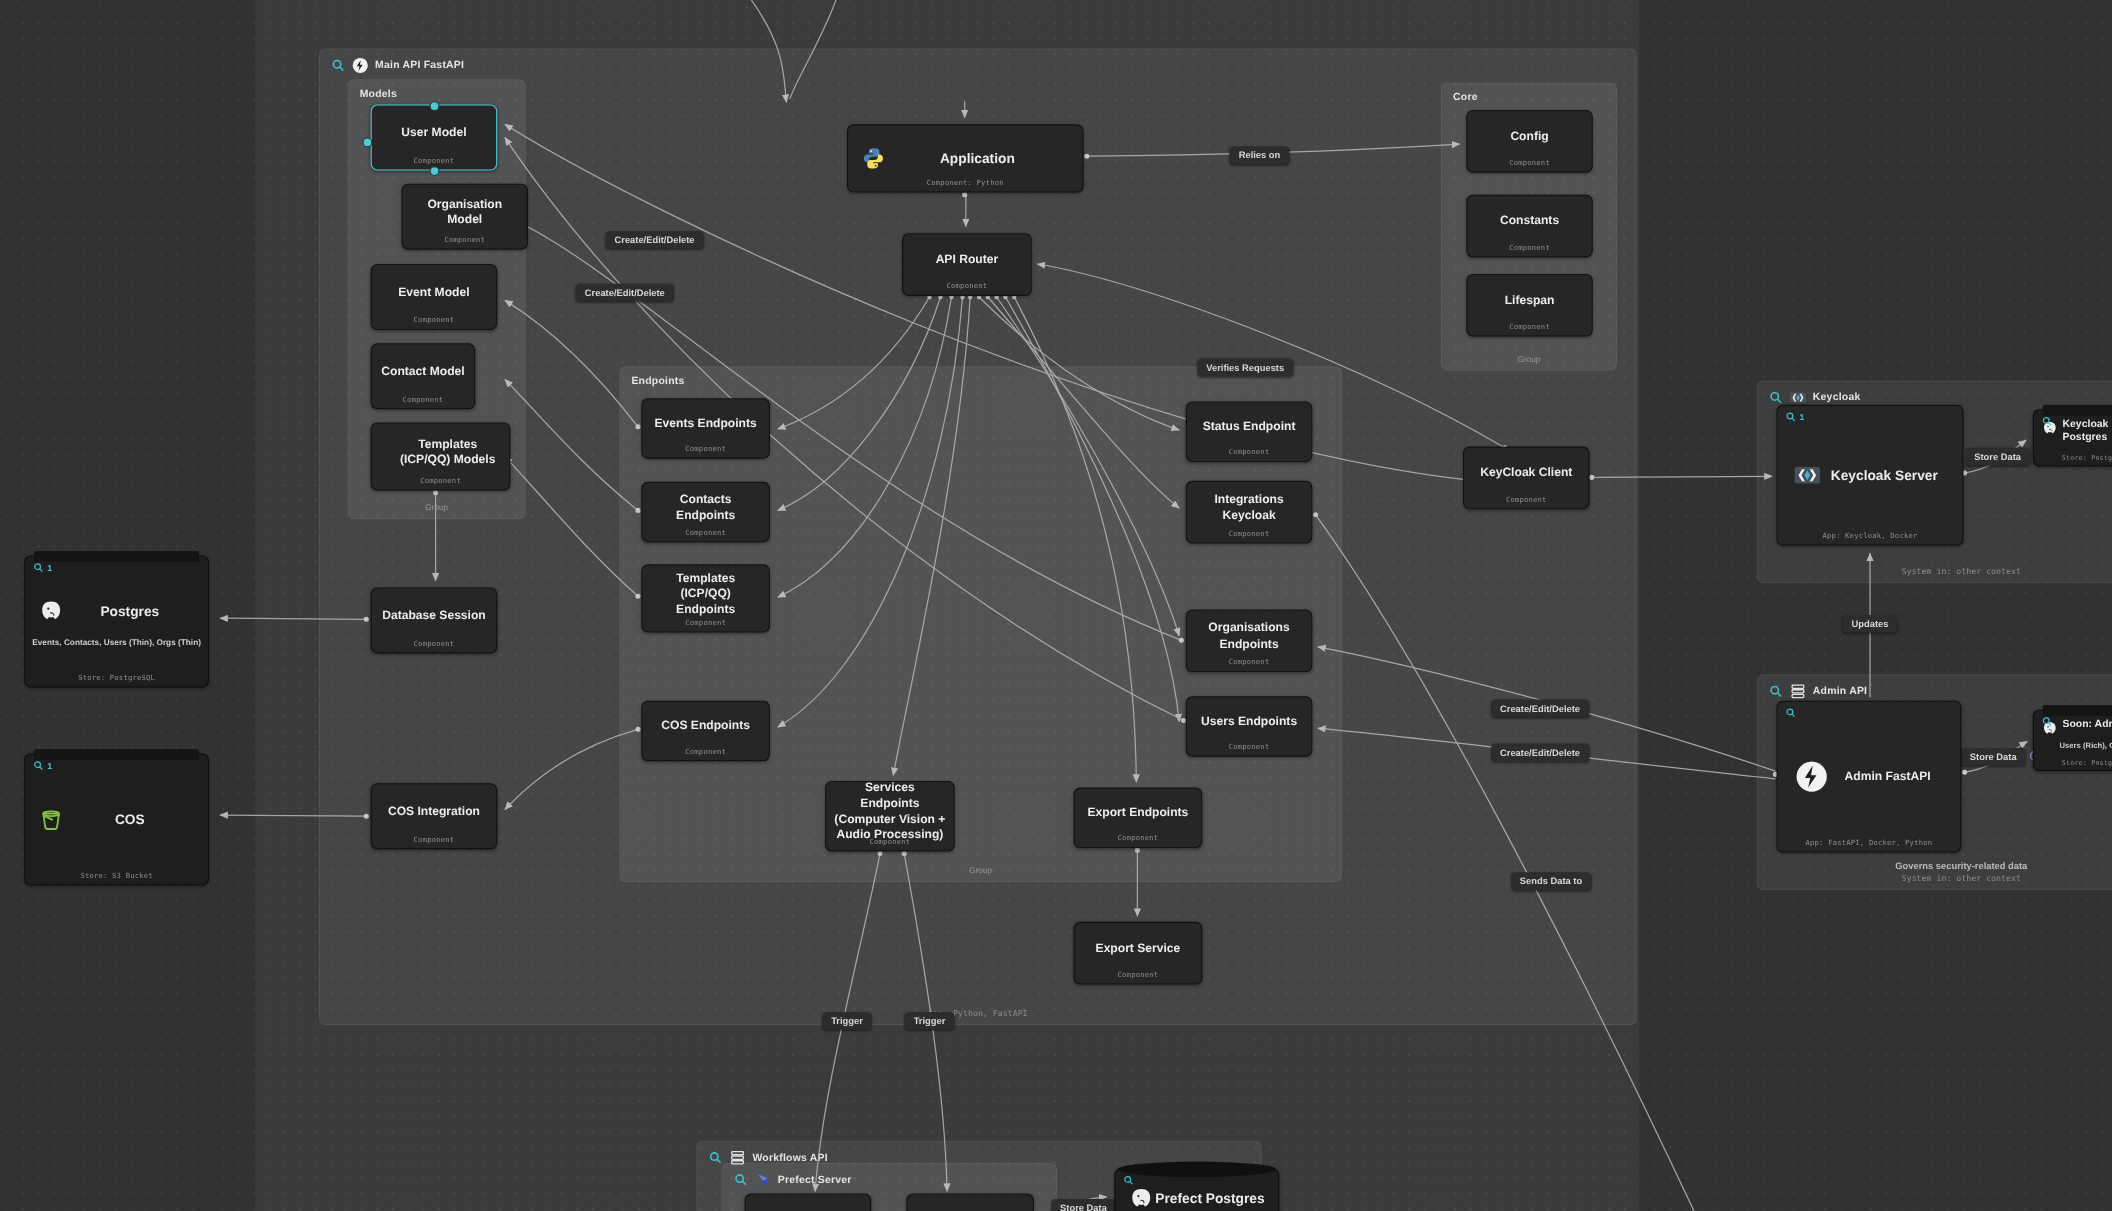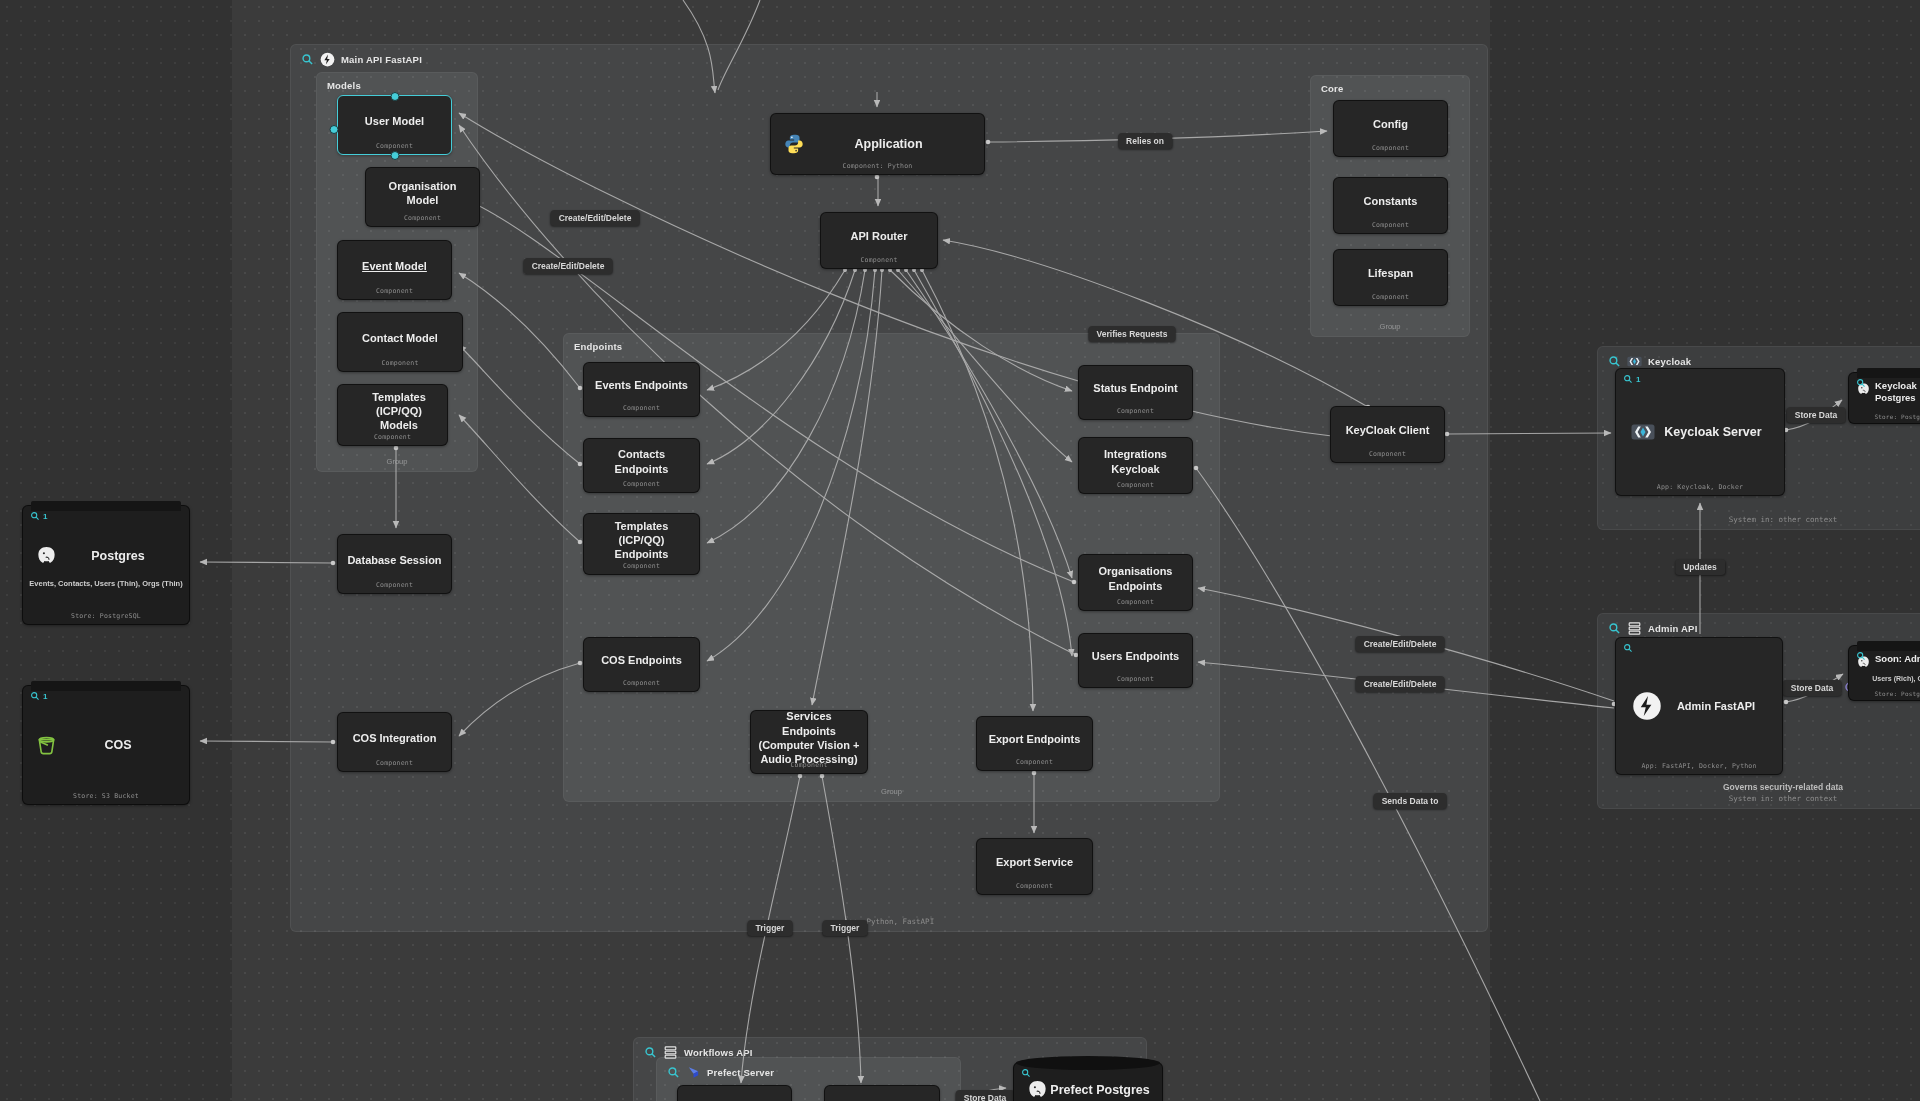--- a/index.html
+++ b/index.html
@@ -282,29 +282,29 @@
       <div class="title">User Model</div>
       <div class="caption">Component</div>
       <div class="handle" style="left: 50%; top: -4px; transform: translate(-50%, 0px);"></div>
       <div class="handle" style="left: -4px; top: 50%; transform: translate(-50%, 0px);"></div>
       <div class="handle" style="left: 50%; top: calc(100% - 3px); transform: translate(-50%, 0px);"></div>
     </div>
     <div class="node std" style="left: 337px; top: 167px; width: 115px; height: 60px; margin-left: 28px;">
       <div class="title">Organisation Model</div>
       <div class="caption">Component</div>
     </div>
-    <div class="node std" style="left: 337px; top: 240px; width: 115px; height: 60px; text-decoration: underline;">
+    <div class="node std" style="left: 337px; top: 240px; width: 115px; height: 60px;">
       <div class="title">Event Model</div>
       <div class="caption">Component</div>
     </div>
-    <div class="node std" style="left: 337px; top: 312px; width: 126px; height: 60px;">
+    <div class="node std" style="left: 337px; top: 312px; width: 95px; height: 60px;">
       <div class="title">Contact Model</div>
       <div class="caption">Component</div>
     </div>
-    <div class="node std" style="left: 337px; top: 384px; width: 111px; height: 62px; padding-left: 20px;">
+    <div class="node std" style="left: 337px; top: 384px; width: 127px; height: 62px; padding-left: 20px;">
       <div class="title">Templates (ICP/QQ) Models</div>
       <div class="caption">Component</div>
     </div>
     <div class="node app-row" style="left: 770px; top: 113px; width: 215px; height: 62px;">
       <span class="nicon"><svg viewBox="0 0 24 24">
           <path fill="#4584b6" d="M12 2c-2.8 0-4.5 1.2-4.5 3v2.2h4.7v.9H5.8C4 8.1 2.5 9.7 2.5 12s1.5 3.9 3.3 3.9h1.7v-2.2c0-1.9 1.6-3.3 3.5-3.3h4.2c1.5 0 2.8-1.3 2.8-2.9V5c0-1.8-1.7-3-4-3h-2z"></path>
           <circle cx="9.7" cy="4.7" r="0.9" fill="#fff"></circle>
           <path fill="#ffde57" d="M12 22c2.8 0 4.5-1.2 4.5-3v-2.2h-4.7v-.9h6.4c1.8 0 3.3-1.6 3.3-3.9s-1.5-3.9-3.3-3.9h-1.7v2.2c0 1.9-1.6 3.3-3.5 3.3H8.8c-1.5 0-2.8 1.3-2.8 2.9V19c0 1.8 1.7 3 4 3h2z"></path>
           <circle cx="14.3" cy="19.3" r="0.9" fill="#333"></circle>
         </svg></span>

